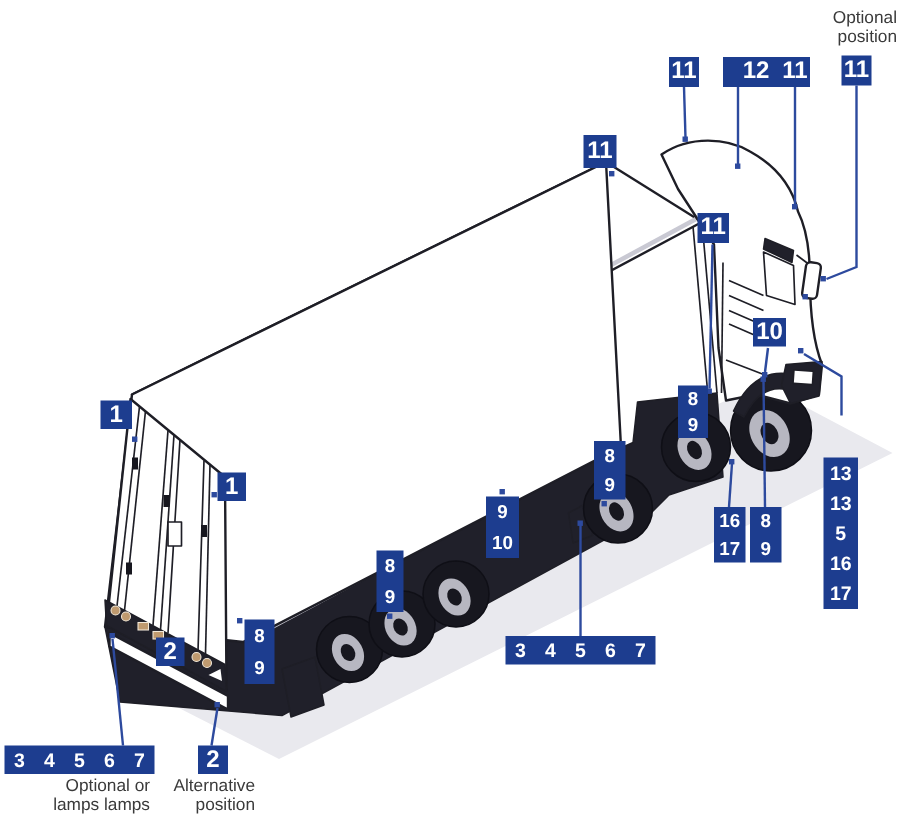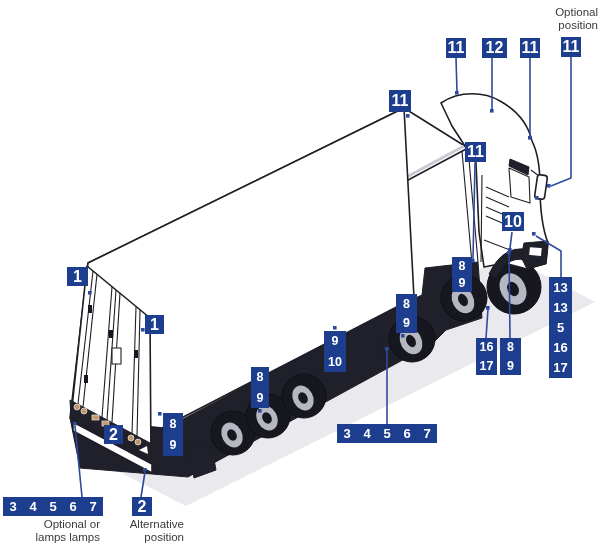--- a/index.html
+++ b/index.html
@@ -29,21 +29,21 @@
   .leader{stroke:var(--leader-blue);stroke-width:1.6;fill:none;}
   .dot{fill:var(--leader-blue);}
   .lamp{fill:var(--lamp-tan);stroke:#f2e9da;stroke-width:.7;}
   .refl{fill:#fff;stroke:none;}
 
   
   .badge{position:absolute;background:var(--badge-navy);color:#fff;
          display:flex;align-items:center;justify-content:center;
          font-weight:bold;font-size:16px;line-height:1;}
   .badge.pair{flex-direction:column;justify-content:space-around;font-size:12.5px;}
-  .badge.col{flex-direction:column;justify-content:space-around;font-size:13px;}
+  .badge.col{flex-direction:column;justify-content:space-around;font-size:13px;margin-top:28px;}
   .badge.bar{flex-direction:row;justify-content:space-around;font-size:13px;}
   .badge span{display:block;}
 
   
   .note{position:absolute;color:var(--label-gray);font-size:11.5px;line-height:13px;
         text-align:right;}
 </style>
 </head>
 <body>
 
@@ -176,21 +176,21 @@
       <rect class="dot" x="158" y="412" width="3.6" height="3.6"></rect>
       <rect class="dot" x="258" y="409" width="3.6" height="3.6"></rect>
       <rect class="dot" x="333" y="326" width="3.6" height="3.6"></rect>
       <rect class="dot" x="401" y="334" width="3.6" height="3.6"></rect>
     </g>
   </svg>
 
   <div class="badge" style="left:446px;top:38px;width:20px;height:20px">
       <span>11</span>
     </div>
-  <div class="badge" style="left:482px;top:38px;width:25px;height:20px">
+  <div class="badge" style="left:482px;top:38px;width:44px;height:20px">
       <span>12</span>
     </div>
   <div class="badge" style="left:520px;top:38px;width:20px;height:20px">
       <span>11</span>
     </div>
   <div class="badge" style="left:561px;top:37px;width:20px;height:20px">
       <span>11</span>
     </div>
   <div class="badge" style="left:389px;top:90px;width:22px;height:22px">
       <span>11</span>
@@ -267,18 +267,18 @@
   </div>
 
   <div class="note" style="left:538px;top:6px;width:60px">
     <span>Optional</span><br>
     <span>position</span>
   </div>
   <div class="note" style="left:8px;top:518px;width:92px">
     <span>Optional or</span><br>
     <span>lamps lamps</span>
   </div>
-  <div class="note" style="left:102px;top:518px;width:82px">
+  <div class="note" style="left:88px;top:518px;width:82px">
     <span>Alternative</span><br>
     <span>position</span>
   </div>
 
 </div>
 
 </body></html>

